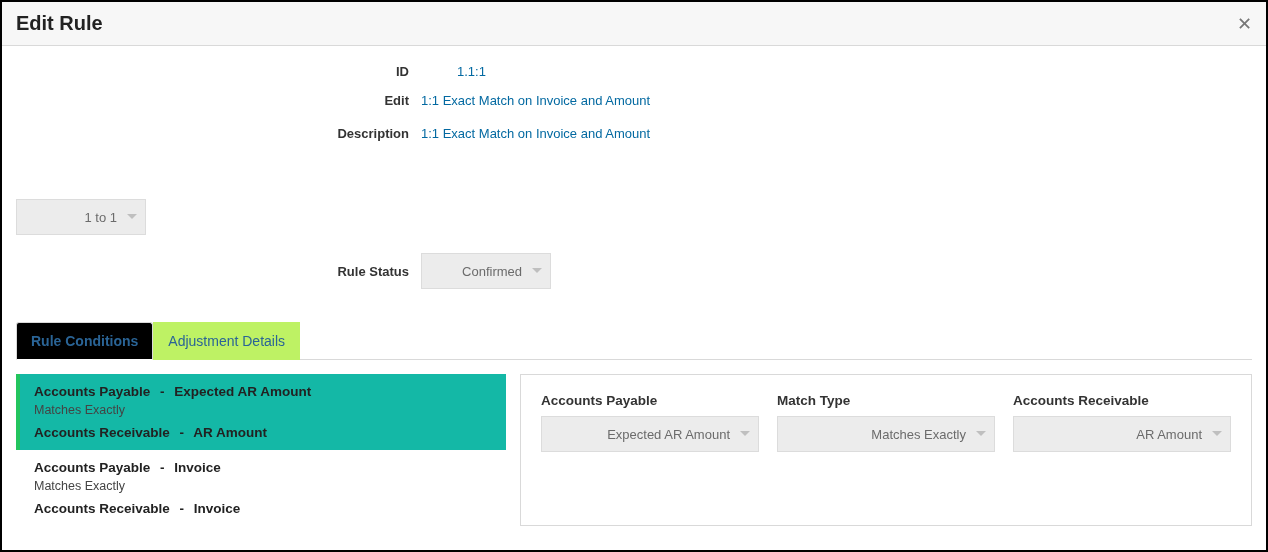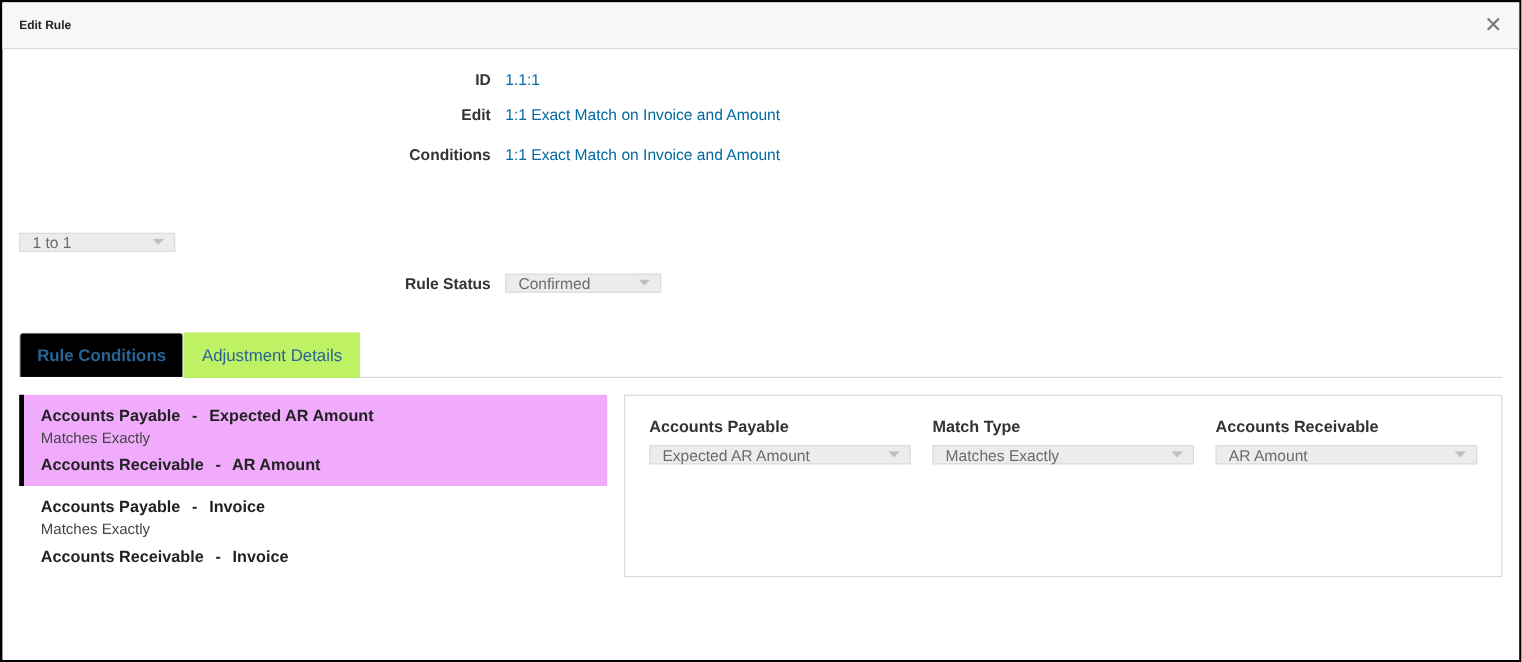--- a/index.html
+++ b/index.html
@@ -1,45 +1,45 @@
 <!DOCTYPE html>
 <html><head>
 <meta charset="utf-8">
 <style>
   * { box-sizing: border-box; margin: 0; padding: 0; }
   html, body { width: 1268px; height: 552px; font-family: Arial, Helvetica, sans-serif; font-size: 13px; color: #333; background: #fff; }
   .outer { width: 1268px; height: 552px; border: 2px solid #000; position: relative; display: flex; flex-direction: column; }
   .header { background: #f7f7f7; border-bottom: 1px solid #d9d9d9; padding: 10px 14px; display: flex; align-items: center; justify-content: space-between; }
-  .header-title { font-size: 10px; font-weight: bold; color: #222; }
+  .header-title { font-size: 20px; font-weight: bold; color: #222; }
   .close-icon { font-size: 18px; color: #777; cursor: pointer; line-height: 1; }
 
   .body { flex: 1; padding: 18px 14px 0 14px; display: flex; flex-direction: column; }
 
   .form-area { margin: 0 0 10px 0; }
   .form-row { display: flex; align-items: center; margin-bottom: 18px; }
-  .form-row.tight { margin-bottom: 14px; }
+  .form-row.tight { margin-bottom: 14px; gap: 36px; }
   .form-label { width: 405px; text-align: right; padding-right: 12px; font-weight: bold; color: #333; font-size: 13px; }
   .form-value { font-size: 13px; color: #0369a1; }
   .spacer { height: 40px; }
 
-  .select-wrap { position: relative; display: inline-flex; align-items: center; background: #ececec; border: 1px solid #dcdcdc; height: 16px; padding: 0 28px 0 10px; color: #6b6b6b; font-size: 13px; min-width: 130px; }
+  .select-wrap { position: relative; display: inline-flex; align-items: center; background: #ececec; border: 1px solid #dcdcdc; height: 36px; padding: 0 28px 0 10px; color: #6b6b6b; font-size: 13px; min-width: 130px; justify-content: flex-end; }
   .select-wrap.wide { min-width: 200px; }
   .select-caret { position: absolute; right: 8px; top: 50%; transform: translateY(-50%); }
   .select-caret svg { display: block; }
 
   .tabs { display: flex; border-bottom: 1px solid #d9d9d9; margin-top: 4px; }
   .tab { padding: 10px 14px 10px 14px; font-size: 14px; color: #2a6496; cursor: pointer; border: 1px solid transparent; border-bottom: none; position: relative; top: 1px; background: #bef264;}
   .tab.active { border: 1px solid #d9d9d9; border-bottom: 1px solid #fff; font-weight: bold; background: #000000; border-top-left-radius: 3px; border-top-right-radius: 3px;}
   .tab.inactive { color: #2a6496; }
 
   .tab-body { display: flex; gap: 14px; padding-top: 14px; }
 
   .conditions-list { width: 490px; }
   .condition-item { padding: 10px 14px 10px 18px; }
-  .condition-item.selected { background: #f0abfc; border-left: 4px solid #000000; padding-left: 14px; }
+  .condition-item.selected { background: #14b8a6; border-left: 4px solid #22c55e; padding-left: 14px; }
   .cond-line { font-weight: bold; font-size: 13.5px; color: #222; margin-bottom: 4px; }
   .cond-dash { margin: 0 6px; }
   .cond-op { font-size: 12.5px; color: #444; margin-bottom: 8px; }
   .cond-line:last-child { margin-bottom: 0; }
 
   .detail-panel { flex: 1; border: 1px solid #d9d9d9; padding: 18px 20px 24px 20px; display: flex; gap: 18px; align-items: flex-start; }
   .detail-col { flex: 1; display: flex; flex-direction: column; }
   .detail-label { font-weight: bold; font-size: 13.5px; color: #333; margin-bottom: 8px; }
 </style>
 </head>
@@ -60,21 +60,21 @@
         <div class="form-label">ID</div>
         <div class="form-value">1.1:1</div>
       </div>
 
       <div class="form-row">
         <div class="form-label">Edit</div>
         <div class="form-value">1:1 Exact Match on Invoice and Amount</div>
       </div>
 
       <div class="form-row">
-        <div class="form-label">Conditions</div>
+        <div class="form-label">Description</div>
         <div class="form-value">1:1 Exact Match on Invoice and Amount</div>
       </div>
 
       <div class="spacer"></div>
 
       <div class="form-row">
         <div class="select-wrap">
           <span>1 to 1</span>
           <span class="select-caret">
             <svg width="10" height="6" viewBox="0 0 10 6">

